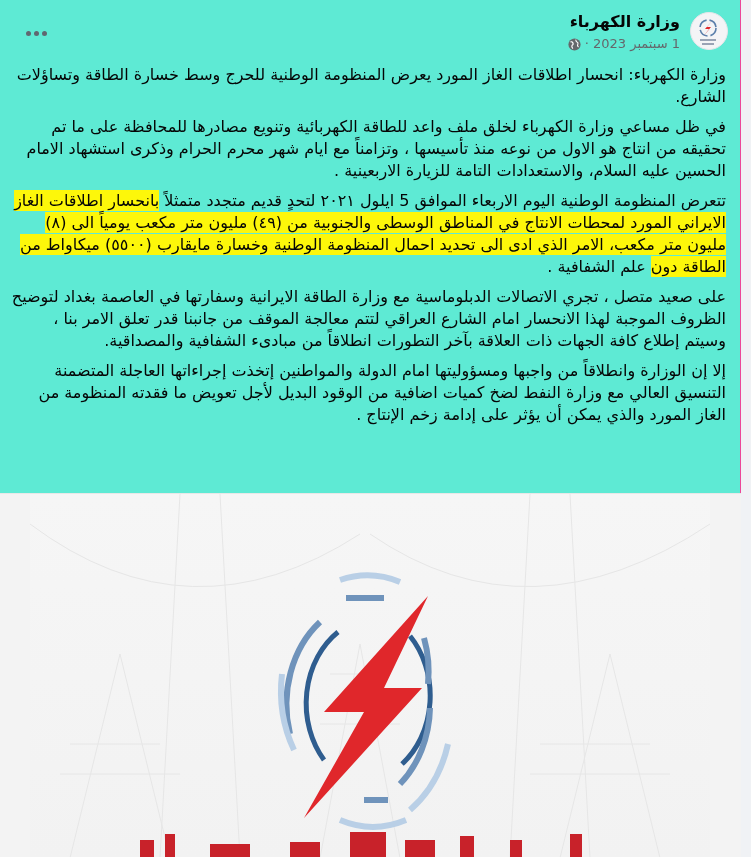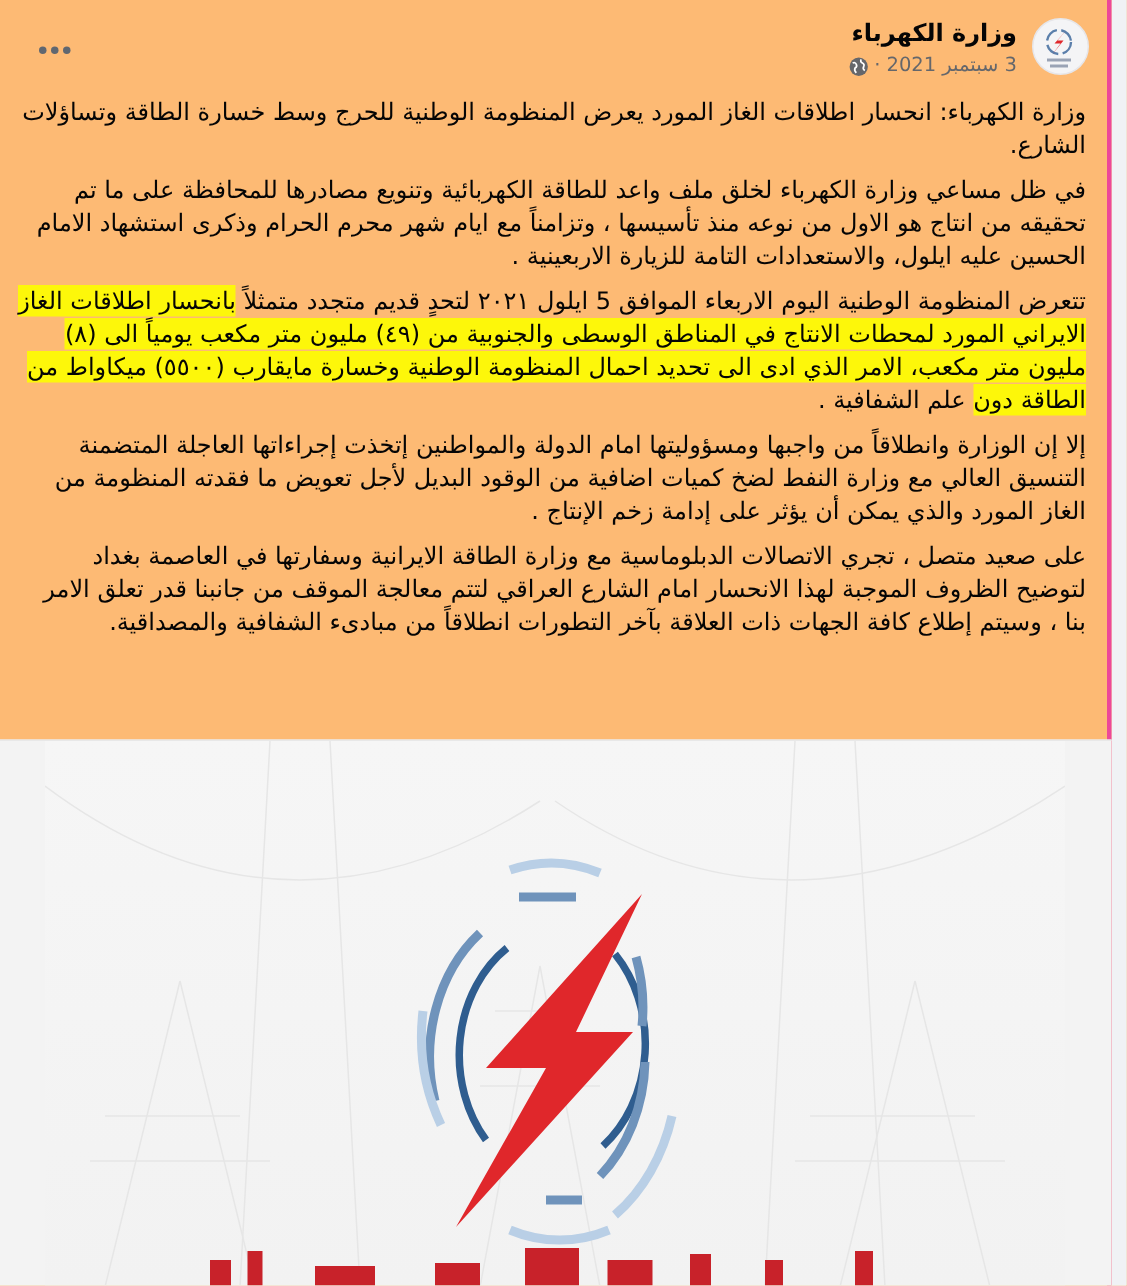--- a/index.html
+++ b/index.html
@@ -1,21 +1,21 @@
 <!DOCTYPE html>
 <html><head>
   <meta charset="utf-8">
   <style>
     * { box-sizing: border-box; margin: 0; padding: 0; }
     html, body { width: 751px; height: 857px; overflow: hidden; background: #f0f2f5; }
     body { font-family: "DejaVu Sans", "Liberation Sans", sans-serif; color: #050505; position: relative; }
 
     .post-card {
       position: absolute; left: 0; top: 0; width: 741px; height: 857px;
-      background: #fdba74; border-right: 3px solid #ec4899;
+      background: #5eead4; border-right: 1px solid #ec4899;
     }
 
     .post-header {
       position: absolute; top: 0; left: 0; right: 0; height: 64px;
       direction: rtl;
     }
     .avatar {
       position: absolute; right: 12px; top: 12px; width: 38px; height: 38px;
       border-radius: 50%; background: #f4f4f6; border: 1px solid #e6e6ea;
       overflow: hidden;
@@ -64,40 +64,40 @@
     <div class="avatar">
       <svg viewBox="0 0 38 38">
         <circle cx="19" cy="15" r="8" fill="none" stroke="#5b7fab" stroke-width="1.6" stroke-dasharray="10 3"></circle>
         <path d="M24 7 L16 16 L20 16 L14 24 L22 14 L18 14 Z" fill="#e0272b"></path>
         <rect x="11" y="26" width="16" height="2" fill="#9aa3b5"></rect>
         <rect x="13" y="30" width="12" height="2" fill="#9aa3b5"></rect>
       </svg>
     </div>
     <div class="page-name">وزارة الكهرباء</div>
     <div class="post-meta">
-      <span>3 سبتمبر 2021</span>
+      <span>1 سبتمبر 2023</span>
       <span>·</span>
       <svg class="globe-icon" viewBox="0 0 16 16">
         <circle cx="8" cy="8" r="7.5" fill="#65676b"></circle>
         <path d="M3 5 Q5 4 6 6 Q7 8 5 9 Q4 11 6 13 M10 2 Q9 4 11 5 Q13 6 12 8 Q11 10 13 11" stroke="#fff" stroke-width="1.4" fill="none"></path>
       </svg>
     </div>
     <div class="more-button">
       <span></span>
       <span></span>
       <span></span>
     </div>
   </div>
 
   <div class="post-body">
     <p>وزارة الكهرباء: انحسار اطلاقات الغاز المورد يعرض المنظومة الوطنية للحرج وسط خسارة الطاقة وتساؤلات الشارع.</p>
-    <p>في ظل مساعي وزارة الكهرباء لخلق ملف واعد للطاقة الكهربائية وتنويع مصادرها للمحافظة على ما تم تحقيقه من انتاج هو الاول من نوعه منذ تأسيسها ، وتزامناً مع ايام شهر محرم الحرام وذكرى استشهاد الامام الحسين عليه ايلول، والاستعدادات التامة للزيارة الاربعينية .</p>
+    <p>في ظل مساعي وزارة الكهرباء لخلق ملف واعد للطاقة الكهربائية وتنويع مصادرها للمحافظة على ما تم تحقيقه من انتاج هو الاول من نوعه منذ تأسيسها ، وتزامناً مع ايام شهر محرم الحرام وذكرى استشهاد الامام الحسين عليه السلام، والاستعدادات التامة للزيارة الاربعينية .</p>
     <p><span>تتعرض المنظومة الوطنية اليوم الاربعاء الموافق 5 ايلول ٢٠٢١ لتحدٍ قديم متجدد متمثلاً </span><span class="hl">بانحسار اطلاقات الغاز الايراني المورد لمحطات الانتاج في المناطق الوسطى والجنوبية من (٤٩) مليون متر مكعب يومياً الى (٨) مليون متر مكعب، الامر الذي ادى الى تحديد احمال المنظومة الوطنية وخسارة مايقارب (٥٥٠٠) ميكاواط من الطاقة دون</span><span> علم الشفافية .</span></p>
+    <p>على صعيد متصل ، تجري الاتصالات الدبلوماسية مع وزارة الطاقة الايرانية وسفارتها في العاصمة بغداد لتوضيح الظروف الموجبة لهذا الانحسار امام الشارع العراقي لتتم معالجة الموقف من جانبنا قدر تعلق الامر بنا ، وسيتم إطلاع كافة الجهات ذات العلاقة بآخر التطورات انطلاقاً من مبادىء الشفافية والمصداقية.</p>
     <p>إلا إن الوزارة وانطلاقاً من واجبها ومسؤوليتها امام الدولة والمواطنين إتخذت إجراءاتها العاجلة المتضمنة التنسيق العالي مع وزارة النفط لضخ كميات اضافية من الوقود البديل لأجل تعويض ما فقدته المنظومة من الغاز المورد والذي يمكن أن يؤثر على إدامة زخم الإنتاج .</p>
-    <p>على صعيد متصل ، تجري الاتصالات الدبلوماسية مع وزارة الطاقة الايرانية وسفارتها في العاصمة بغداد لتوضيح الظروف الموجبة لهذا الانحسار امام الشارع العراقي لتتم معالجة الموقف من جانبنا قدر تعلق الامر بنا ، وسيتم إطلاع كافة الجهات ذات العلاقة بآخر التطورات انطلاقاً من مبادىء الشفافية والمصداقية.</p>
   </div>
 
   <div class="post-image">
     <div class="inner">
       <svg class="bg" width="680" height="364" viewBox="0 0 680 364">
         <g stroke="#e6e6e6" stroke-width="1" fill="none">
           <path d="M0 30 Q160 150 330 40"></path>
           <path d="M340 40 Q500 150 680 30"></path>
           <path d="M150 0 L130 364 M190 0 L210 364"></path>
           <path d="M500 0 L480 364 M540 0 L560 364"></path>

